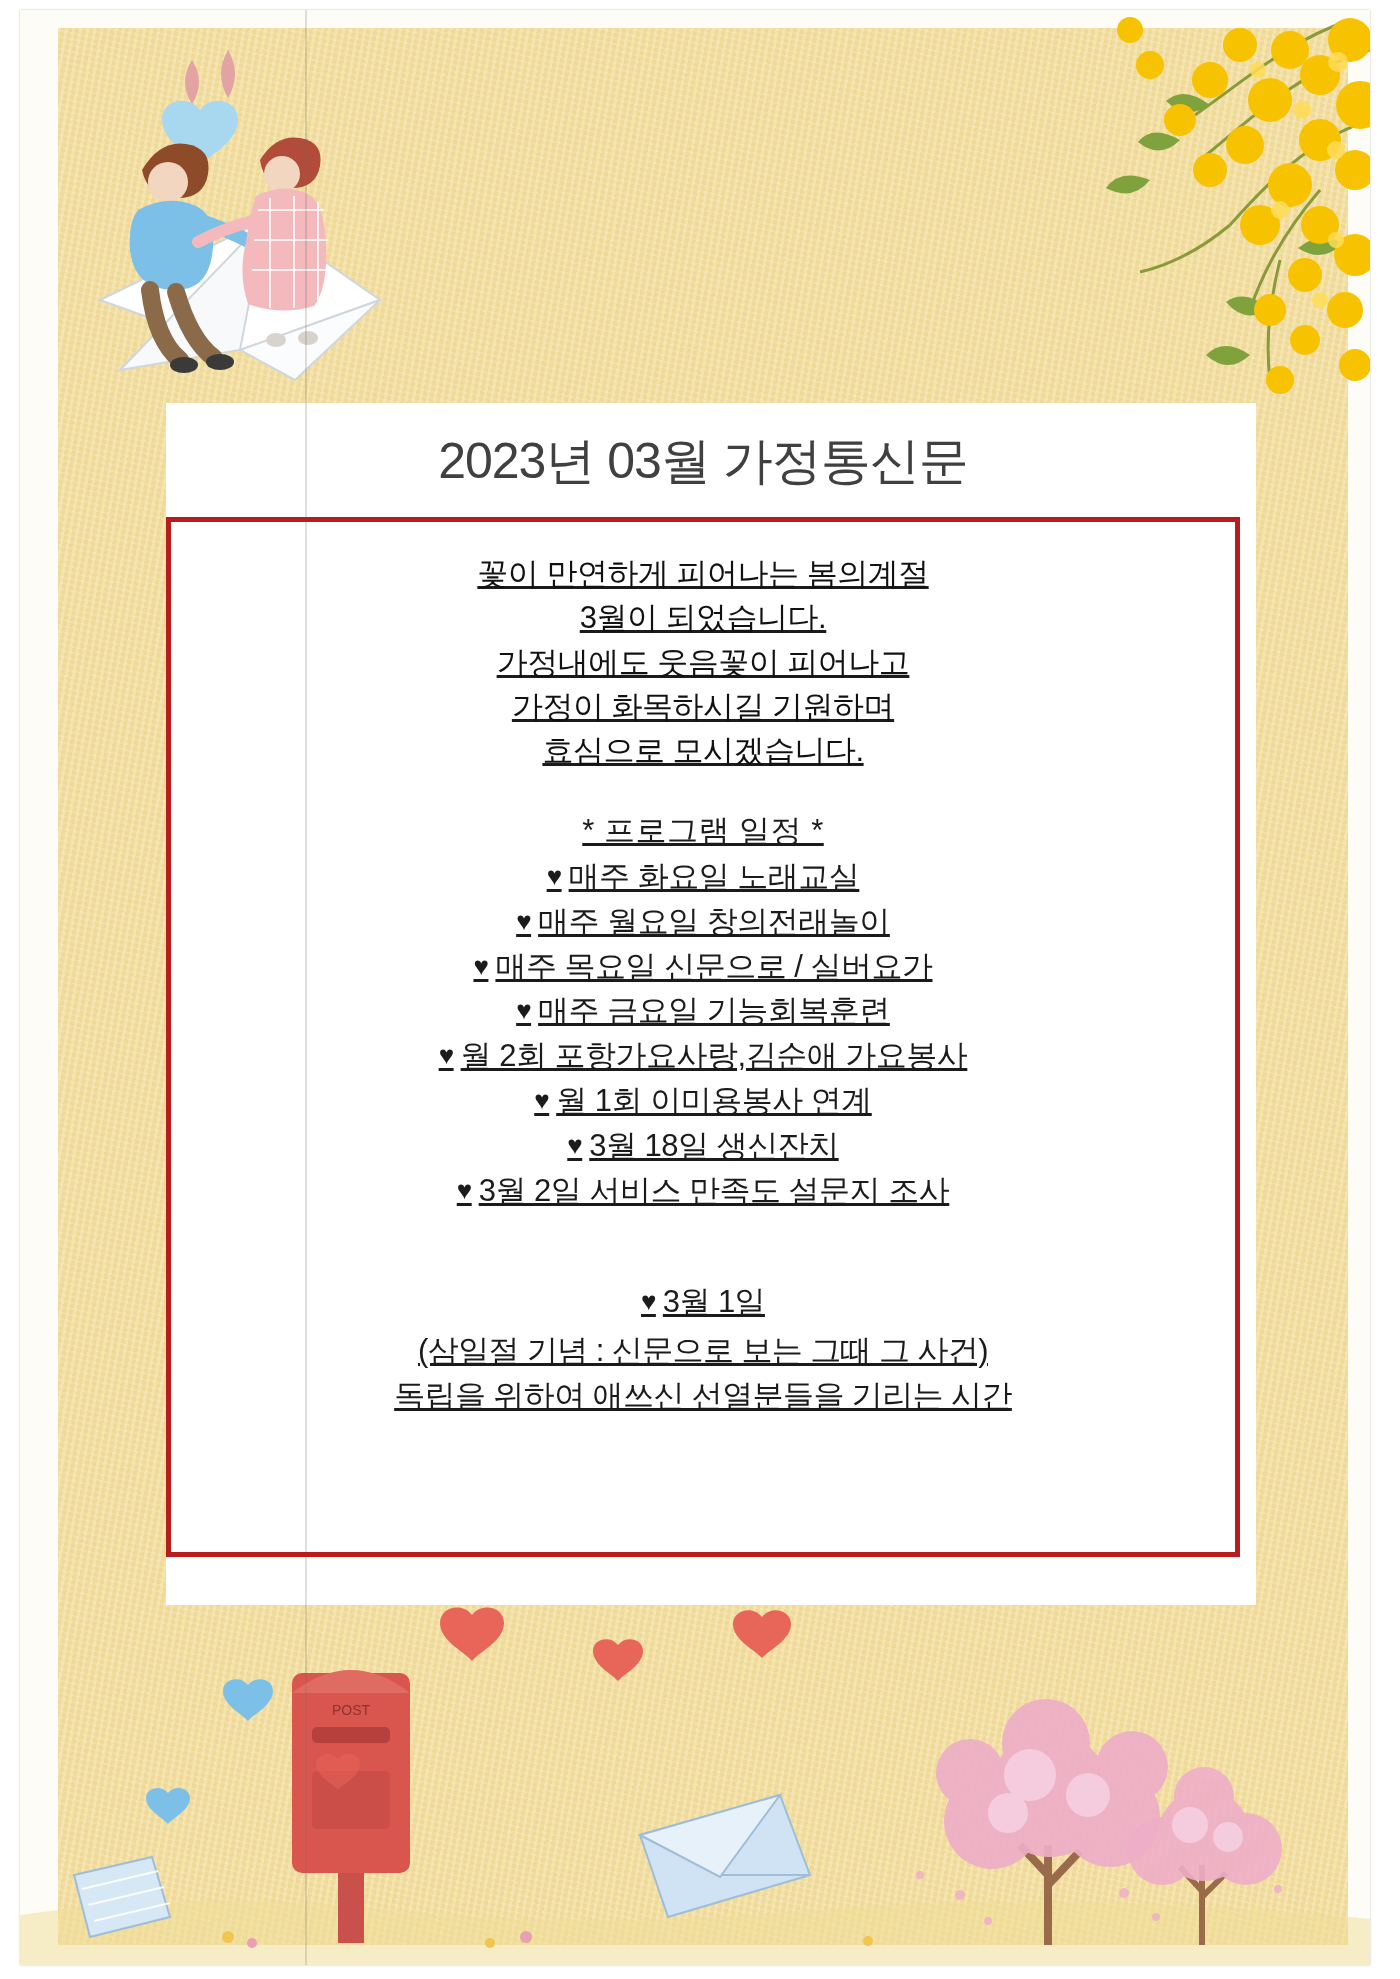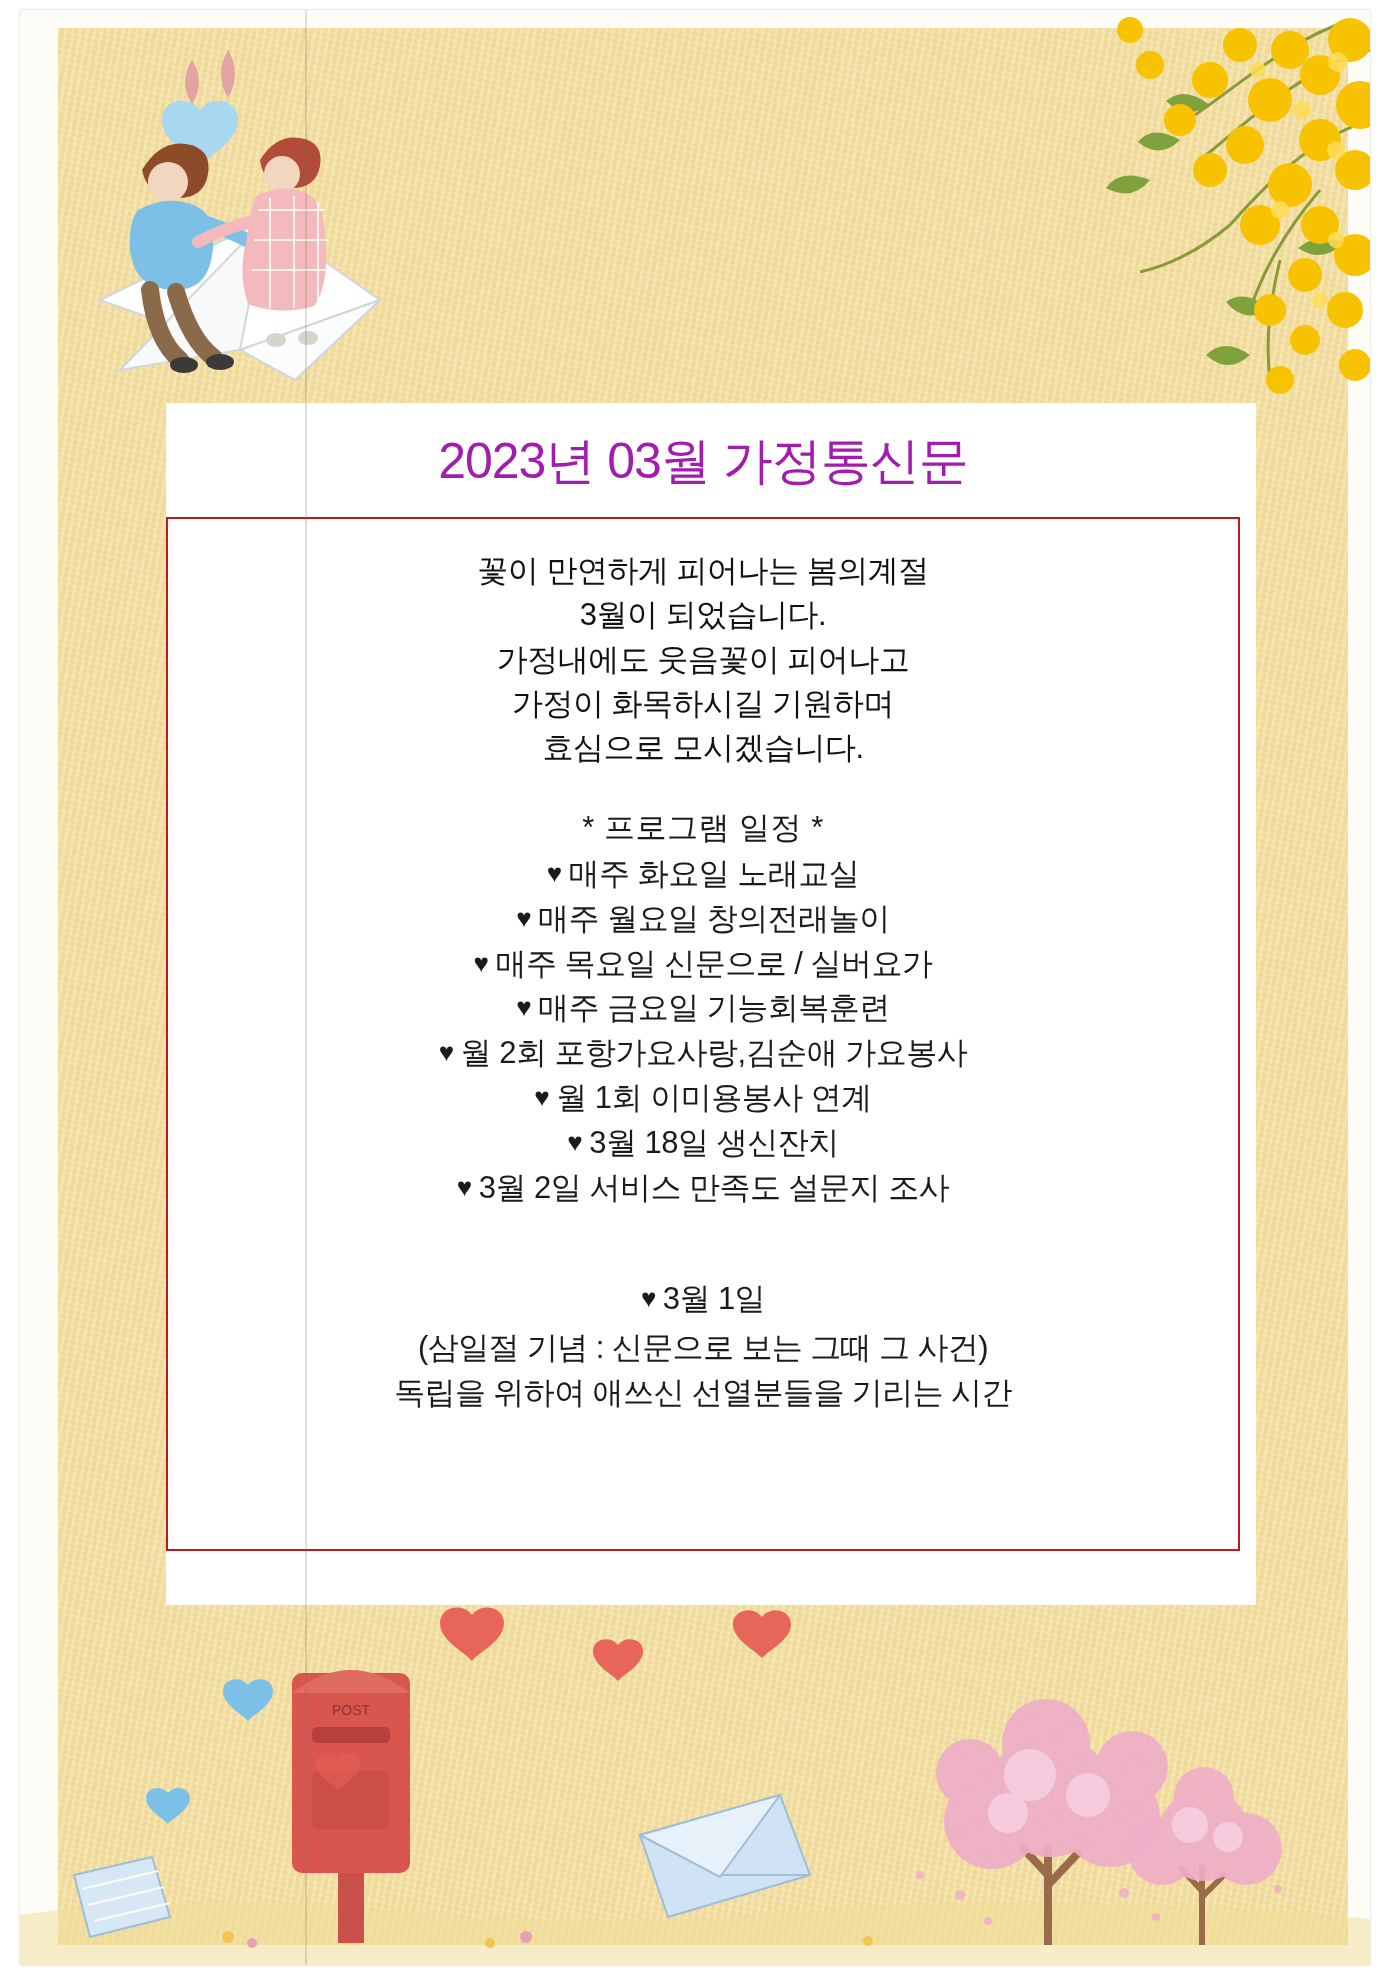--- a/index.html
+++ b/index.html
@@ -102,28 +102,29 @@
     left: 146px;
     top: 393px;
     right: 130px;
     bottom: 360px;
   }
   .title {
     text-align: center;
     font-size: 50px;
     font-weight: 500;
     letter-spacing: -1px;
-    color: #a21caf;
+    color: #404040;
     margin-top: 25px;
     margin-bottom: 22px;
   }
   .body-box {
-    border: 2px solid #b91c1c;
+    border: 5px solid #b91c1c;
     padding: 30px 20px 40px 20px;
     min-height: 960px;
+    text-decoration: underline;
   }
   .intro {
     text-align: center;
     font-size: 31px;
     line-height: 1.43;
     color: #111;
     letter-spacing: -0.5px;
   }
   .program-heading {
     text-align: center;

